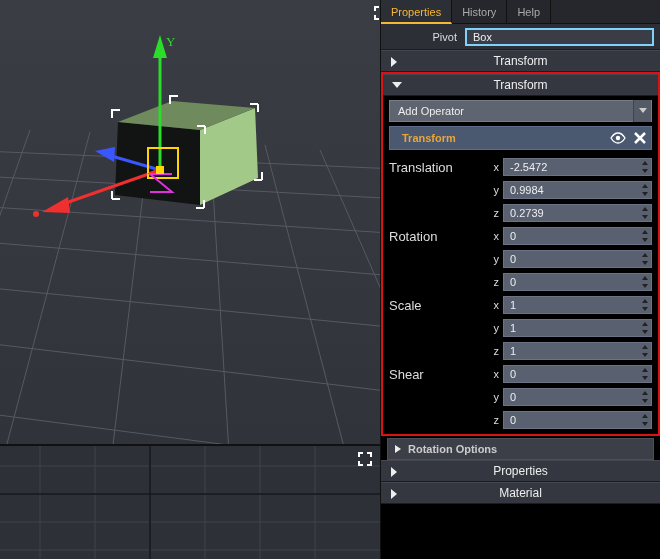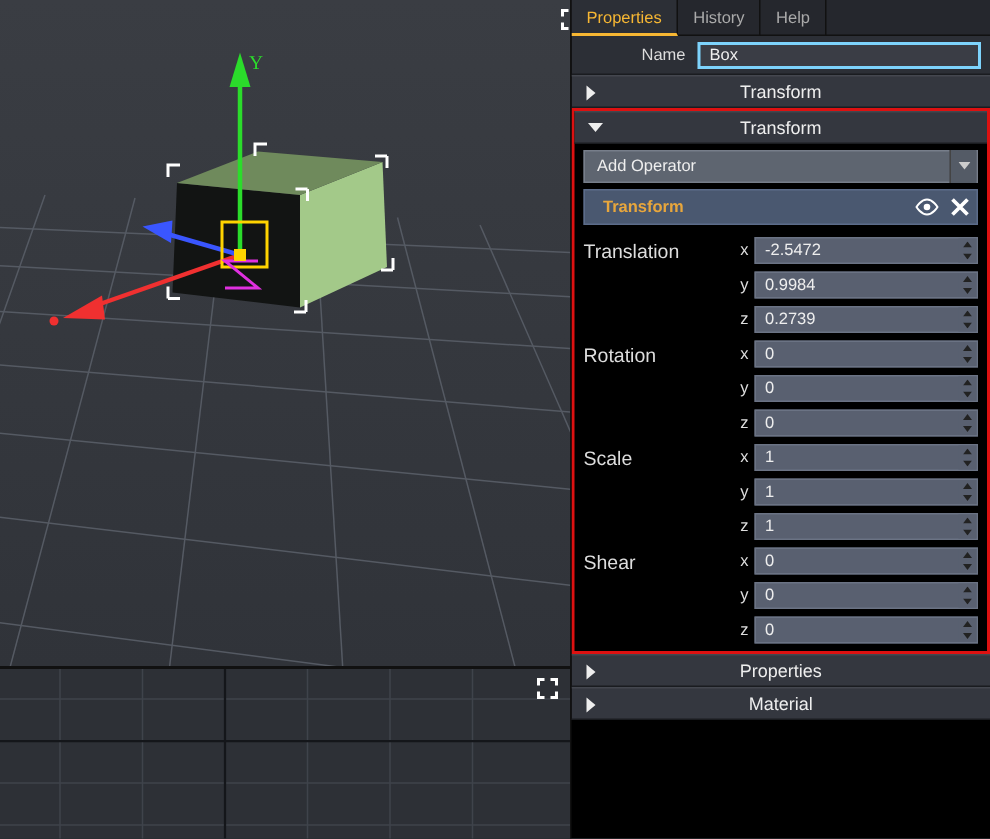--- a/index.html
+++ b/index.html
@@ -137,21 +137,21 @@
     </div>
   </div>
 
   <div class="panel">
     <div class="panel-tabs">
       <div class="panel-tab active">Properties</div>
       <div class="panel-tab">History</div>
       <div class="panel-tab">Help</div>
     </div>
     <div class="name-row">
-      <div class="name-label">Name</div>
+      <div class="name-label">Pivot</div>
       <input class="name-input" value="Box" style="">
     </div>
 
     <div class="section-head">
       <span class="chev">
         <svg width="10" height="12" viewBox="0 0 10 12">
             <path d="M2,1 L8,6 L2,11 Z" fill="#eee"></path>
           </svg>
       </span>
       <span>Transform</span>
@@ -425,20 +425,28 @@
                   <svg viewBox="0 0 6 4">
                     <path d="M0,0 L3,4 L6,0 Z" fill="#222"></path>
                   </svg>
                 </div>
               </div>
             </div>
         </div>
       </div>
     </div>
 
+    <div class="sub-head">
+      <span class="chev">
+          <svg width="8" height="10" viewBox="0 0 8 10">
+            <path d="M1,1 L7,5 L1,9 Z" fill="#eee"></path>
+          </svg>
+        </span>
+      <span>Rotation Options</span>
+    </div>
 
     <div class="section-head">
       <span class="chev">
           <svg width="10" height="12" viewBox="0 0 10 12">
             <path d="M2,1 L8,6 L2,11 Z" fill="#eee"></path>
           </svg>
         </span>
       <span>Properties</span>
     </div>
     <div class="section-head">

